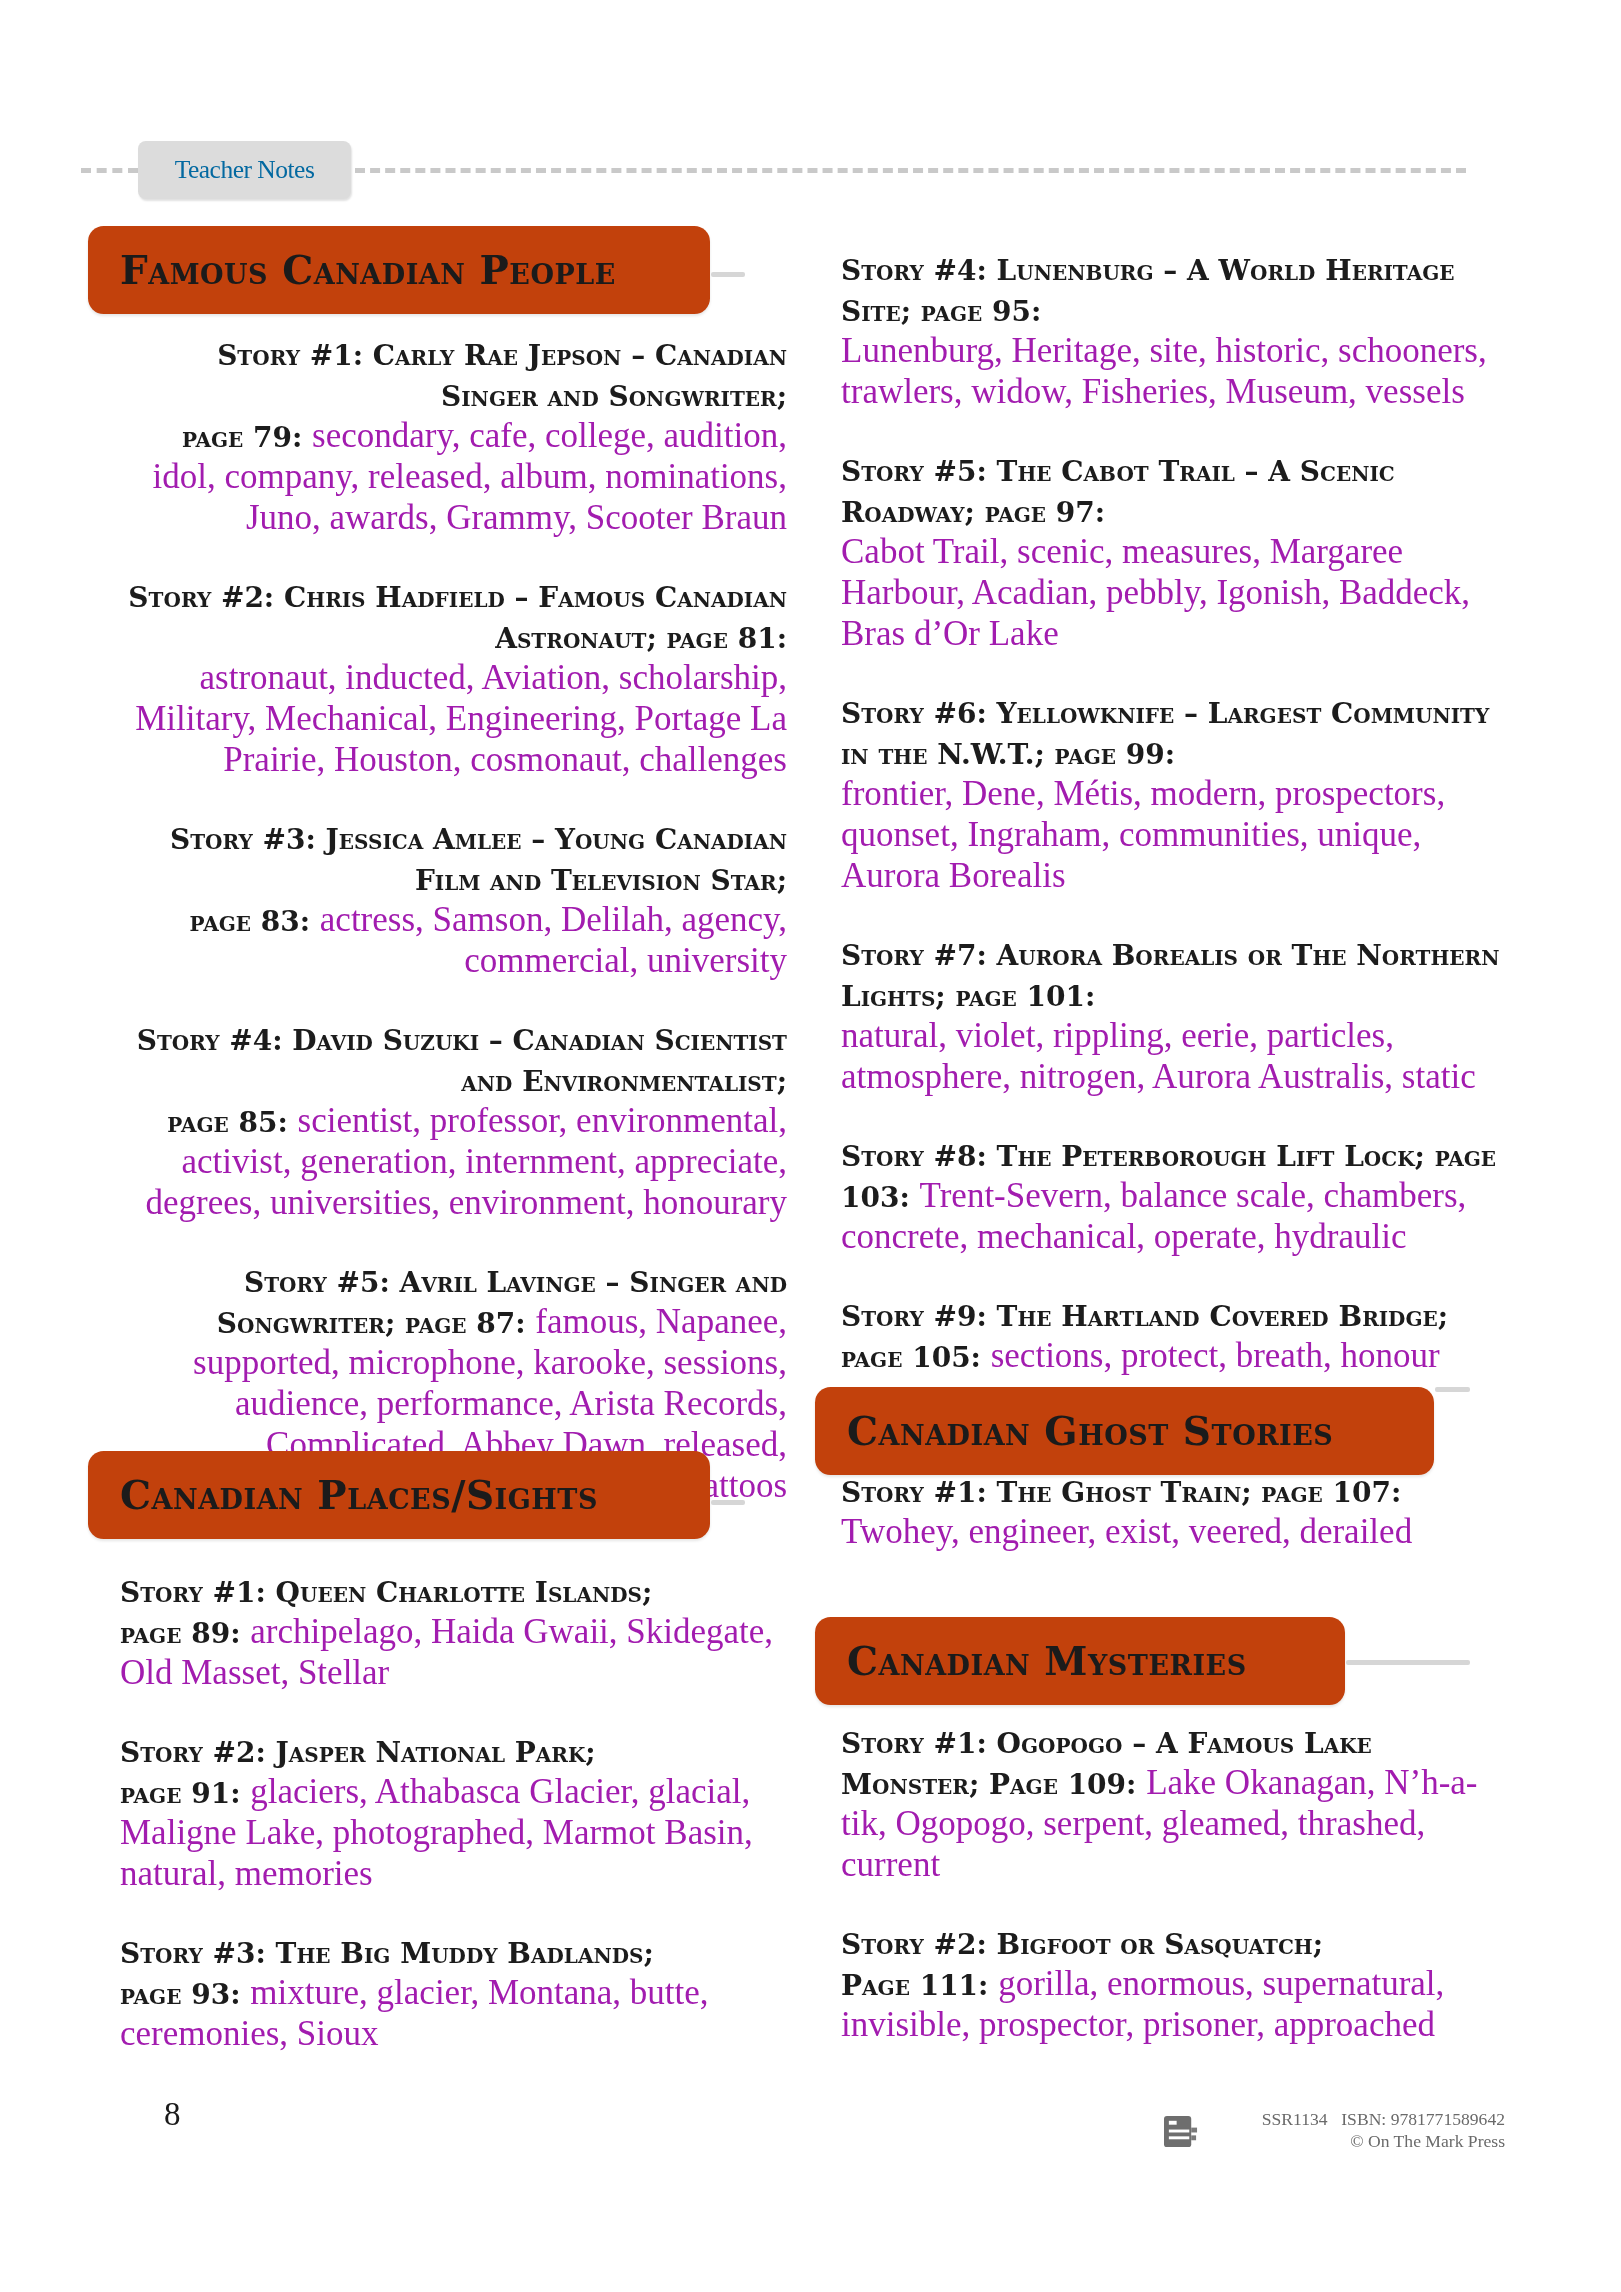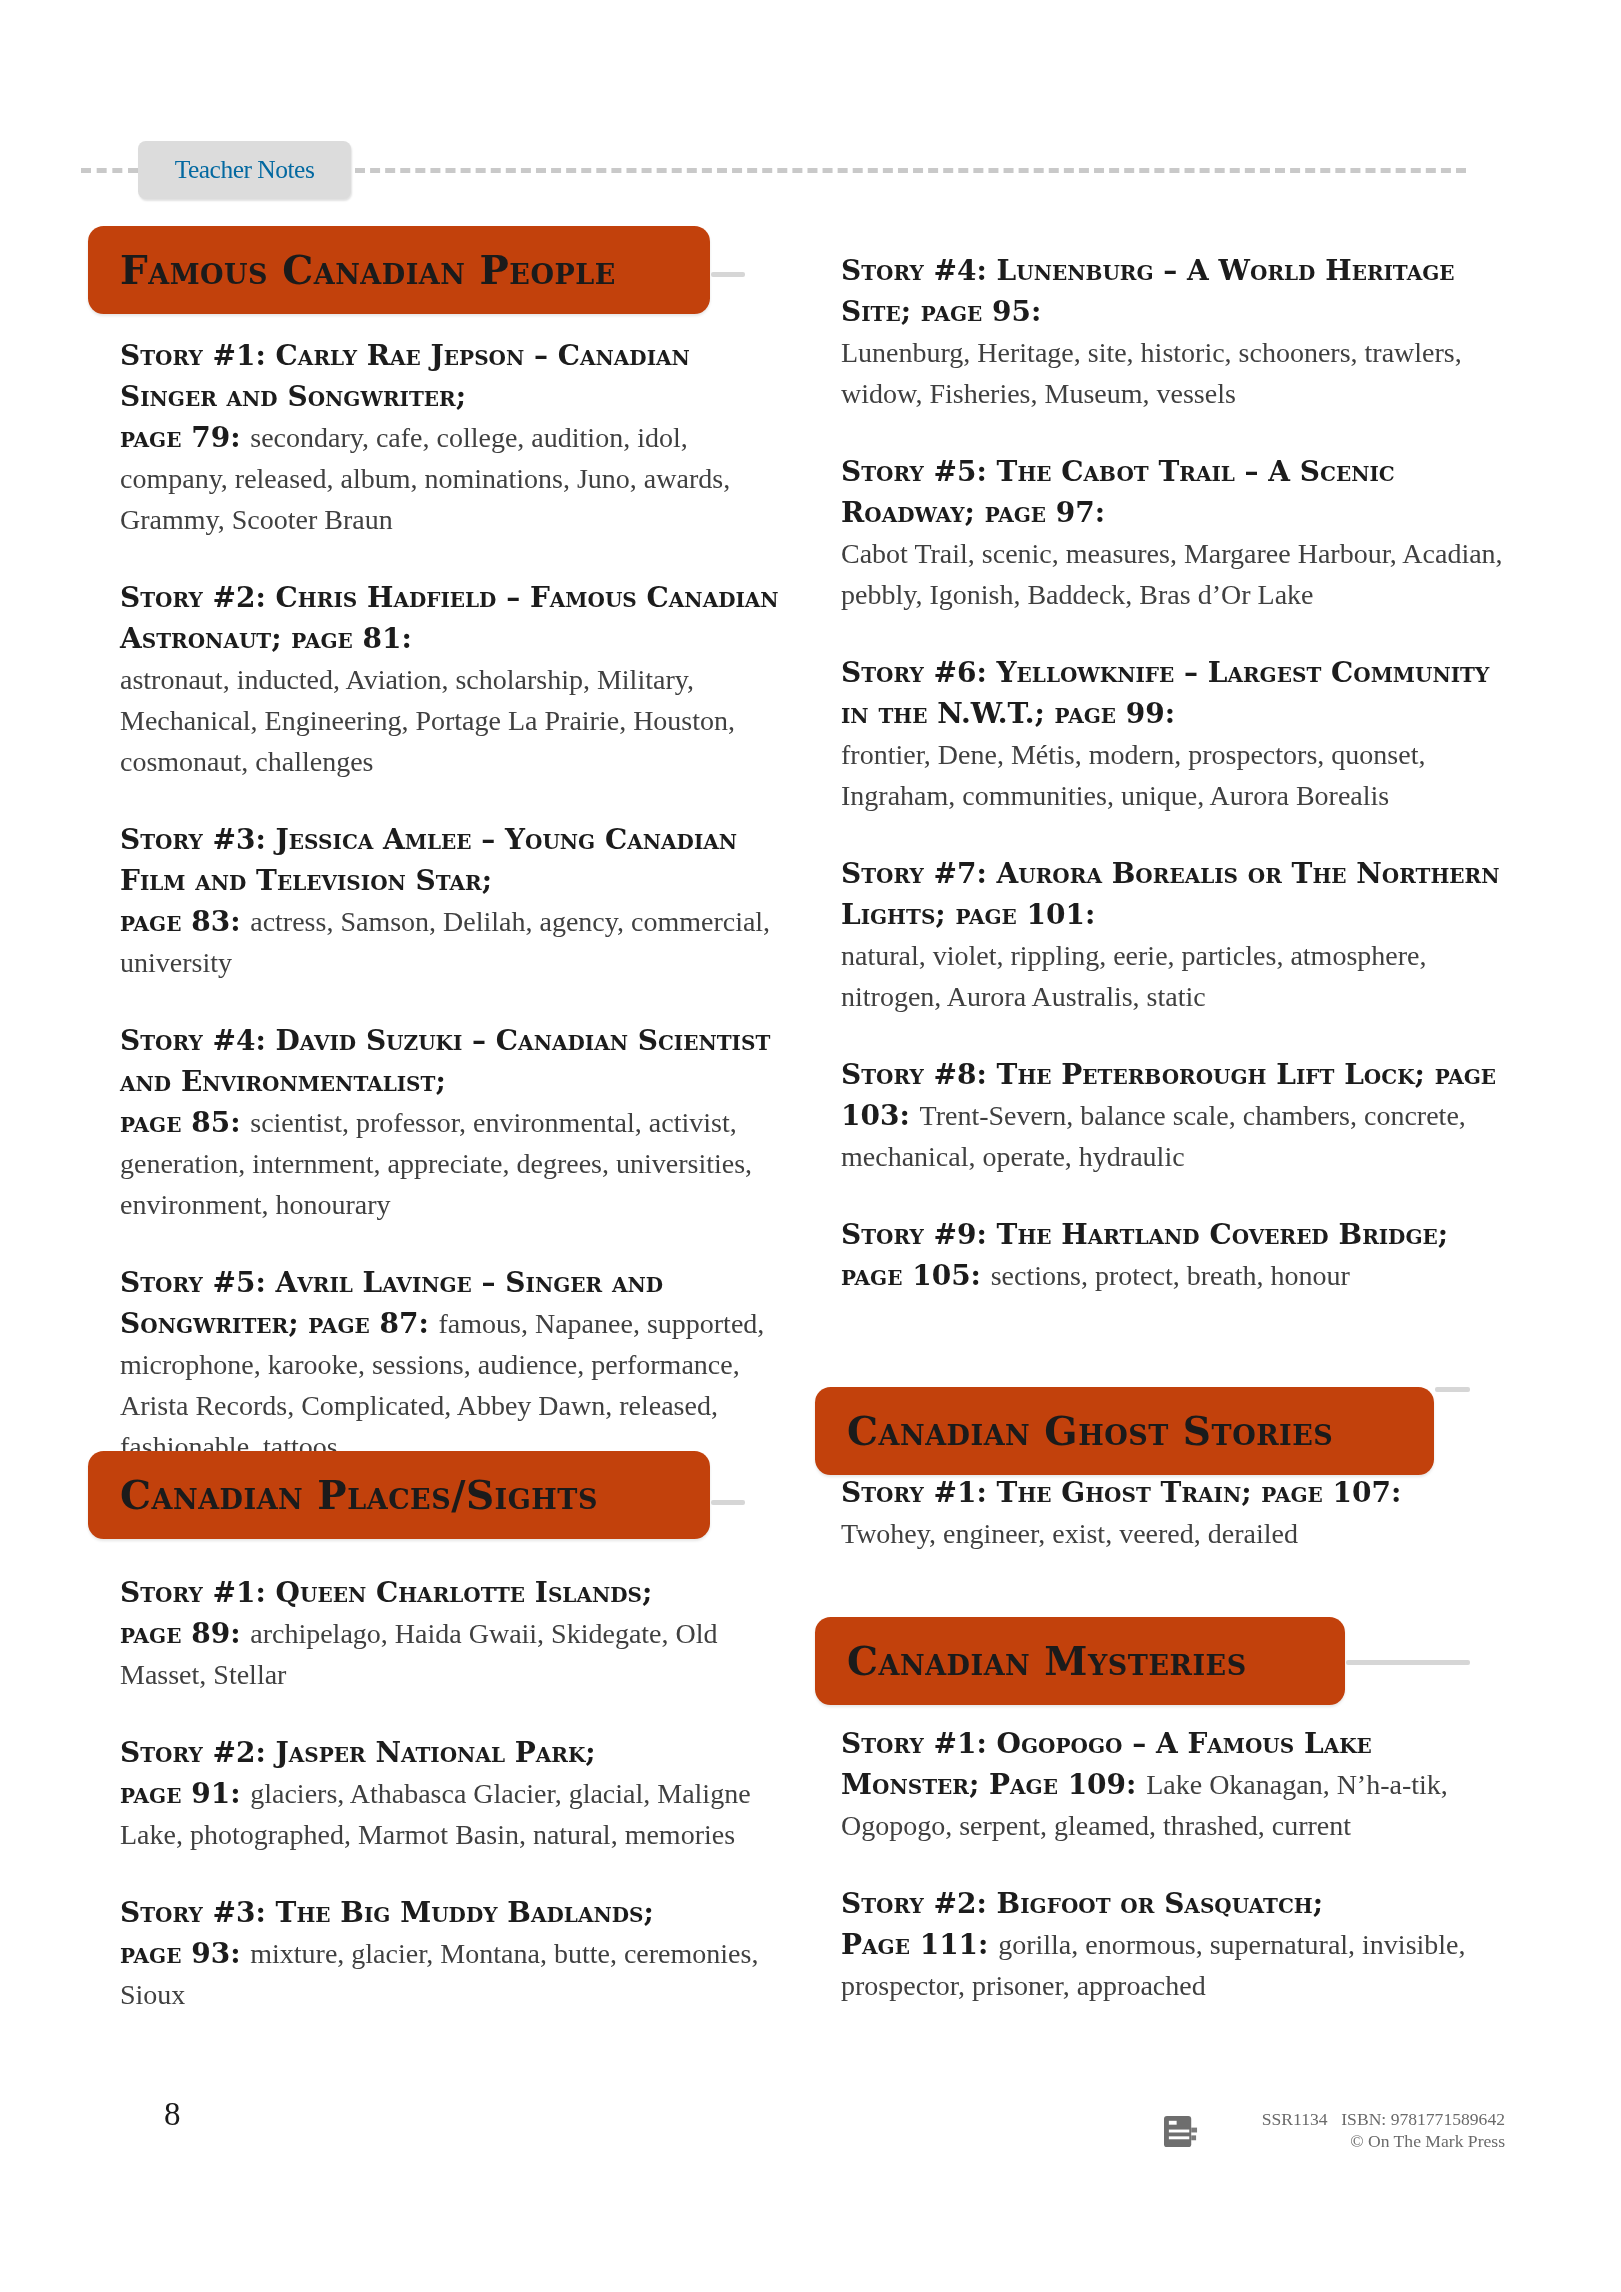--- a/index.html
+++ b/index.html
@@ -17,22 +17,22 @@
               padding-left: 32px; box-sizing: border-box; }
   .sec-head .title { font-family: "DejaVu Serif", serif; font-weight: bold; font-size: 39px;
                      font-variant: small-caps; letter-spacing: 0.5px; color: #1b1b1b; }
   .sec-tail { position: absolute; height: 4.9px; background: #d6d6d6; border-radius: 2px; }
 
   .col { position: absolute; }
   .story { margin: 0 0 39px 0; }
   .story .head { font-family: "DejaVu Serif", serif; font-weight: bold; font-variant: small-caps;
                  font-size: 28px; line-height: 41px; color: #1c1c1c; }
   .story .pg { font-variant: small-caps; }
-  .story .words { font-family: "Liberation Serif", serif; font-size: 28px; line-height: 35px;
-                  font-weight: normal; font-variant: normal; color: #404040; }
+  .story .words { font-family: "Liberation Serif", serif; font-size: 35px; line-height: 35px;
+                  font-weight: normal; font-variant: normal; color: #a21caf; }
 
   .page-number { position: absolute; left: 164px; top: 2096px; font-family: "Liberation Serif", serif;
                  font-size: 33px; color: #1a1a1a; }
   .footer-icon { position: absolute; left: 1162px; top: 2114px; width: 39px; height: 35px; }
   .footer-text { position: absolute; left: 1235px; top: 2109px; width: 270px;
                  font-family: "Liberation Serif", serif; font-size: 17.6px; line-height: 21.6px; color: #6a6a6a;
                  text-align: right; }
   .footer-text .row1 span + span { margin-left: 13.7px; }
 </style>
 </head>
@@ -42,21 +42,21 @@
 <div class="dash-line" style="left:355px; width:1111px;"></div>
 <div class="tab">
     <span>Teacher Notes</span>
   </div>
 
 <div class="sec-head" style="left:88px; top:226px; width:622px;">
   <span class="title">Famous Canadian People</span>
 </div>
 <div class="sec-tail" style="left:711px; top:272px; width:34px;"></div>
 
-<div class="col" style="left:120px; top:335px; width:667px;">
+<div class="col" style="left:120px; top:335px; width:667px;text-align:right;">
   <div class="story" style="margin-bottom:37px;">
     <div class="head"><span>Story #1: Carly Rae Jepson – Canadian Singer and Songwriter;</span><br><span class="pg">page 79:</span> <span class="words">secondary, cafe, college, audition, idol, company, released, album, nominations, Juno, awards, Grammy, Scooter Braun</span></div>
   </div>
   <div class="story" style="margin-bottom:37px;">
     <div class="head"><span>Story #2: Chris Hadfield – Famous Canadian Astronaut;</span> <span class="pg">page 81:</span><br><span class="words">astronaut, inducted, Aviation, scholarship, Military, Mechanical, Engineering, Portage La Prairie, Houston, cosmonaut, challenges</span></div>
   </div>
   <div class="story" style="margin-bottom:37px;">
     <div class="head"><span>Story #3: Jessica Amlee – Young Canadian Film and Television Star;</span><br><span class="pg">page 83:</span> <span class="words">actress, Samson, Delilah, agency, commercial, university</span></div>
   </div>
   <div class="story" style="margin-bottom:37px;">

